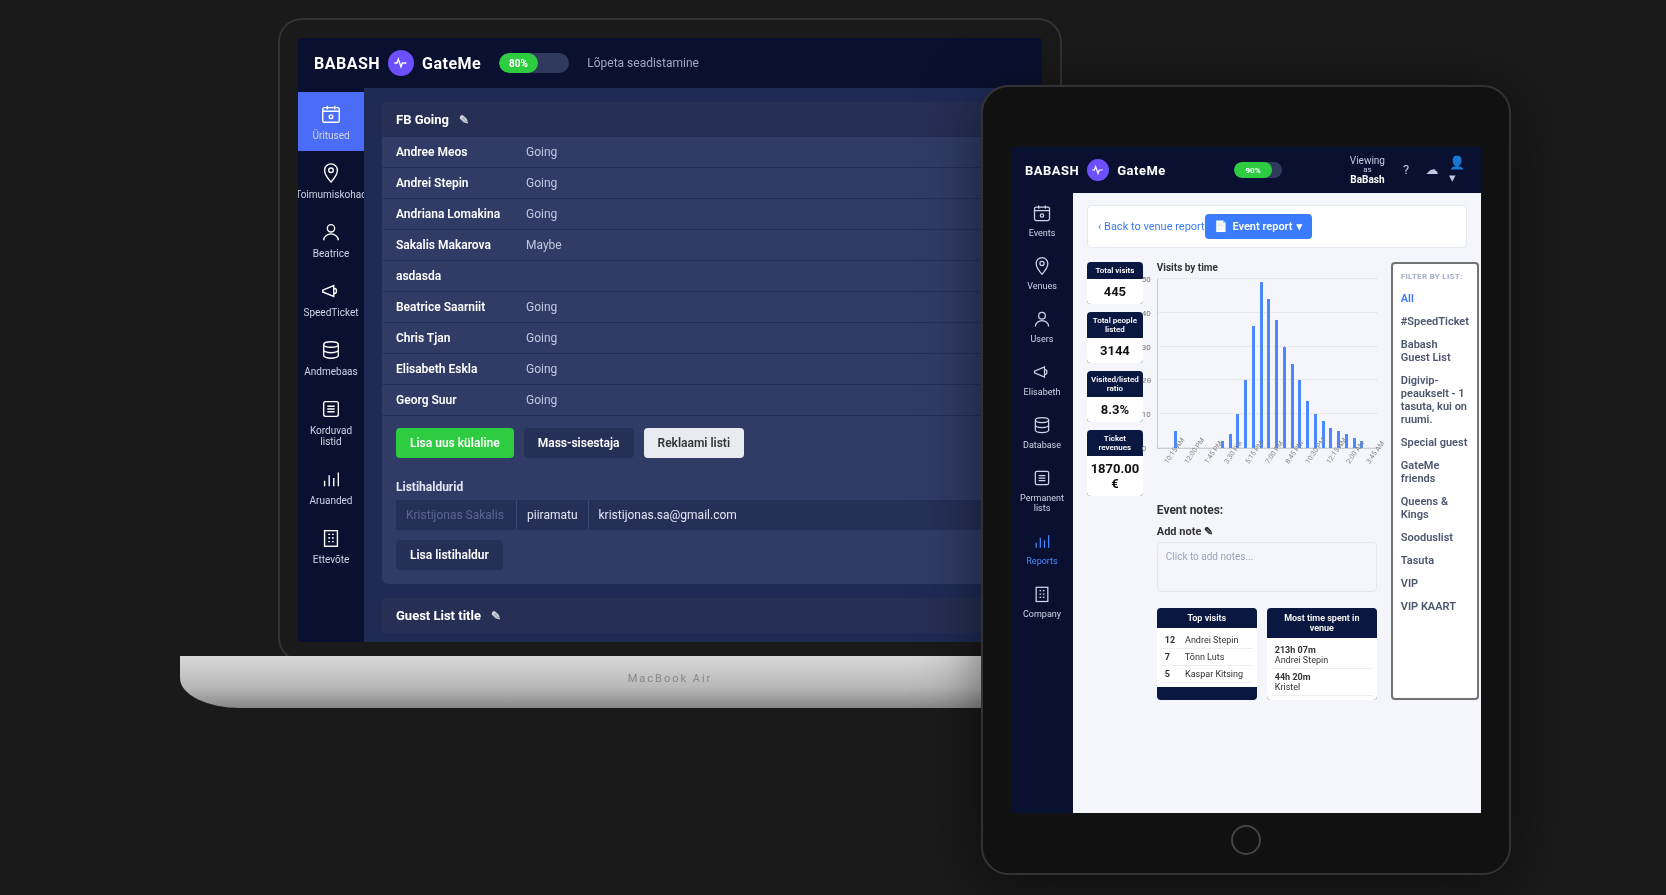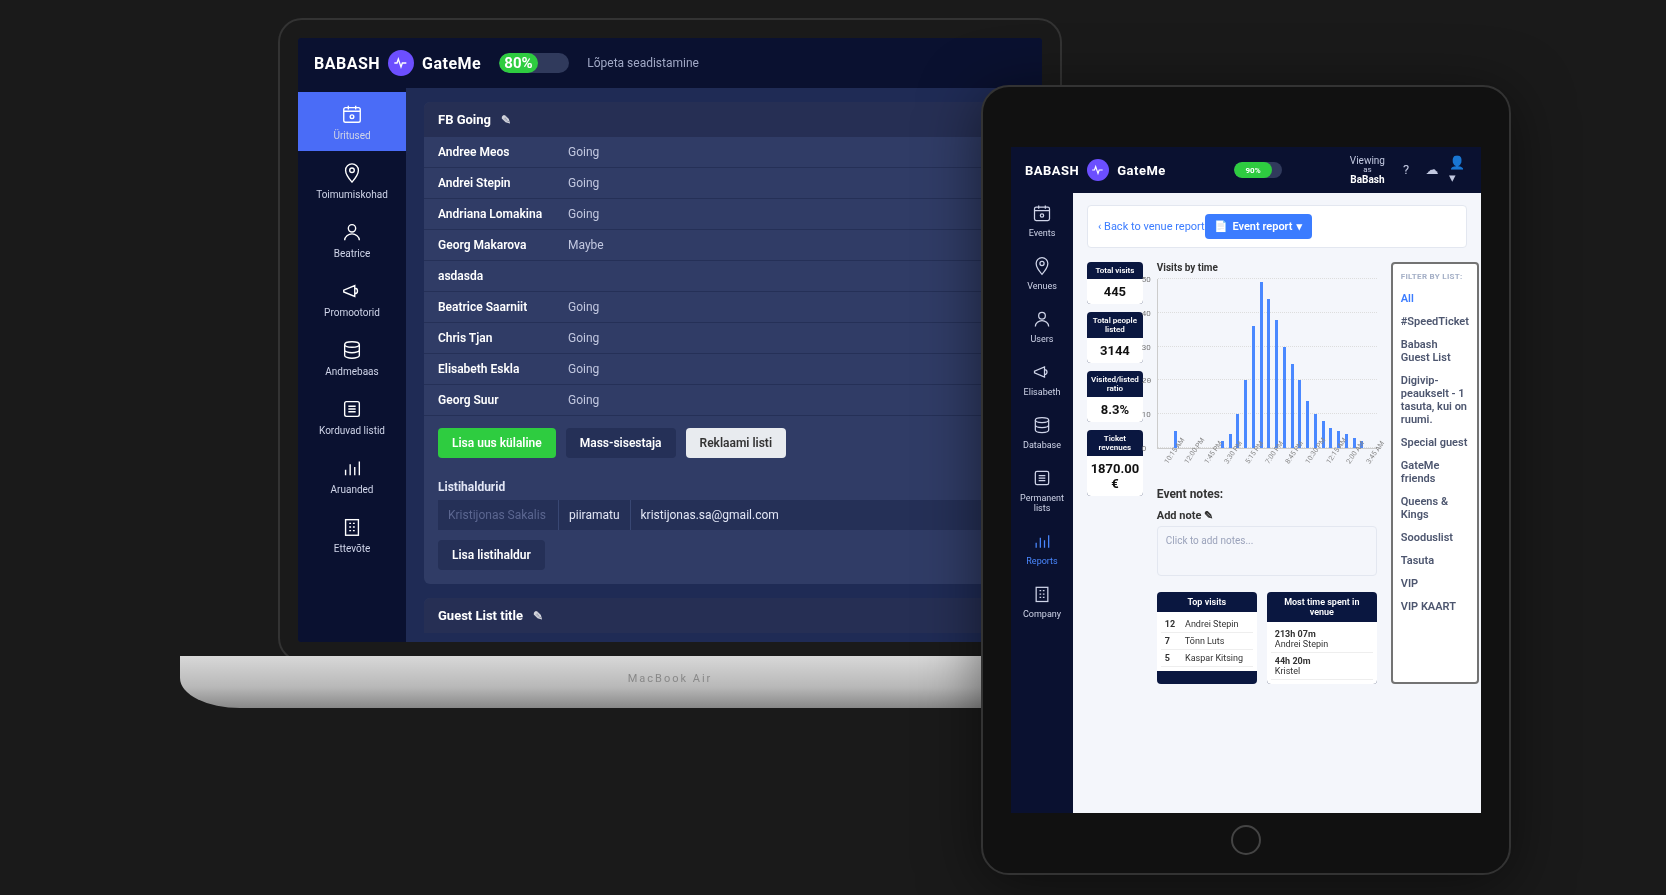--- a/index.html
+++ b/index.html
@@ -15,25 +15,25 @@
 .tablet{position:absolute;right:155px;top:85px;width:530px;height:790px;background:#111;border-radius:28px;border:2px solid #333;box-shadow:0 10px 60px rgba(0,0,0,.5)}
 .tablet-screen{position:absolute;top:60px;left:28px;right:28px;bottom:60px;background:#fff;overflow:hidden}
 .tablet-home{position:absolute;bottom:18px;left:50%;transform:translateX(-50%);width:30px;height:30px;border:2px solid #444;border-radius:50%}
 
 
 .app1{display:flex;flex-direction:column;height:100%;background:#0d1740}
 .header1{display:flex;align-items:center;height:50px;background:#0a1130;padding:0 16px;color:#fff;gap:18px}
 .logo{display:flex;align-items:center;gap:8px;font-weight:700;font-size:16px;letter-spacing:.5px}
 .logo-icon{width:26px;height:26px;border-radius:50%;background:#6c4fff;display:flex;align-items:center;justify-content:center;font-size:12px}
 .progress-pill{display:flex;align-items:center;background:#303a5c;border-radius:12px;height:20px;width:70px;position:relative;overflow:hidden}
-.progress-fill{position:absolute;left:0;top:0;height:100%;background:#2ecc40;border-radius:12px;color:#fff;font-size:15px;font-weight:700;display:flex;align-items:center;justify-content:center;width:55%}
+.progress-fill{position:absolute;left:0;top:0;height:100%;background:#2ecc40;border-radius:12px;color:#fff;font-size:10px;font-weight:700;display:flex;align-items:center;justify-content:center;width:55%}
 .header-link{color:#a0a8c5;font-size:12px}
 
 .body1{display:flex;flex:1;overflow:hidden}
-.sidebar1{width:108px;background:#0a1130;display:flex;flex-direction:column;padding-top:4px}
+.sidebar1{width:66px;background:#0a1130;display:flex;flex-direction:column;padding-top:4px}
 .nav-item{display:flex;flex-direction:column;align-items:center;gap:4px;padding:10px 4px;color:#cfd4e8;font-size:10px;text-align:center;cursor:pointer}
 .nav-item.active{background:#4a6cf7}
 .nav-icon{width:24px;height:24px;display:flex;align-items:center;justify-content:center}
 .nav-icon svg{width:22px;height:22px;stroke:#fff;fill:none;stroke-width:1.5}
 
 .main1{flex:1;background:#1f2b55;padding:14px 18px;overflow:auto;color:#fff}
 .panel{background:#303c66;border-radius:6px;margin-bottom:14px}
 .panel-head{display:flex;align-items:center;gap:10px;padding:10px 14px;font-weight:700;font-size:13px;background:#262f54;border-radius:6px 6px 0 0}
 .pencil{font-size:12px;opacity:.8}
 .guest-row{display:flex;border-bottom:1px solid #253057;padding:8px 14px;font-size:12px}
@@ -81,21 +81,21 @@
 .grid-line{position:absolute;left:0;right:0;border-top:1px dotted #ddd}
 .bar{position:absolute;bottom:0;width:3px;background:#4a88ff}
 .xaxis{position:relative;height:30px}
 .xtick{position:absolute;bottom:20px;font-size:7px;color:#888;transform:rotate(-55deg);transform-origin:left;white-space:nowrap}
 
 .filter-col{width:110px;background:#fff;border:2px solid #737373;border-radius:4px;padding:8px}
 .filter-head{font-size:8px;color:#a4afc6;font-weight:700;margin-bottom:6px;letter-spacing:.3px}
 .filter-item{font-size:11px;padding:5px 0;color:#4d566f;font-weight:600;cursor:pointer}
 .filter-item.selected{color:#3b7cff}
 
-.notes-section{}
+.notes-section{margin-top:16px}
 .notes-head{font-weight:700;font-size:12px;margin-bottom:8px}
 .add-note{font-size:11px;font-weight:700;margin-bottom:4px}
 .note-input{width:100%;height:50px;border:1px solid #e3e7f0;border-radius:4px;padding:8px;font-size:10px;color:#9ba3bb}
 
 .bottom-cards{display:flex;gap:10px;margin-top:16px}
 .mini-card{background:#0a1740;border-radius:4px;overflow:hidden;width:100px}
 .mini-head{color:#fff;font-size:9px;text-align:center;padding:5px;font-weight:600}
 .mini-body{background:#fff;padding:4px}
 .mini-row{font-size:9px;padding:3px 4px;border-bottom:1px solid #eee}
 .mini-row b{display:inline-block;width:18px}
@@ -150,21 +150,21 @@
                 </svg>
               </span>
               <span>Beatrice</span>
             </div>
             <div class="nav-item">
               <span class="nav-icon">
                 <svg viewBox="0 0 24 24">
                   <path d="M3 11v2l12 5V6L3 11zM15 9a3 3 0 0 1 0 6"></path>
                 </svg>
               </span>
-              <span>Promootorid</span>
+              <span>SpeedTicket</span>
             </div>
             <div class="nav-item">
               <span class="nav-icon">
                 <svg viewBox="0 0 24 24">
                   <ellipse cx="12" cy="6" rx="8" ry="3"></ellipse>
                   <path d="M4 6v12c0 1.6 3.6 3 8 3s8-1.4 8-3V6M4 12c0 1.6 3.6 3 8 3s8-1.4 8-3"></path>
                 </svg>
               </span>
               <span>Andmebaas</span>
             </div>
@@ -208,21 +208,21 @@
                 </div>
                 <div class="guest-row">
                   <span class="guest-name">Andrei Stepin</span>
                   <span class="guest-status">Going</span>
                 </div>
                 <div class="guest-row">
                   <span class="guest-name">Andriana Lomakina</span>
                   <span class="guest-status">Going</span>
                 </div>
                 <div class="guest-row">
-                  <span class="guest-name">Georg Makarova</span>
+                  <span class="guest-name">Sakalis Makarova</span>
                   <span class="guest-status">Maybe</span>
                 </div>
                 <div class="guest-row">
                   <span class="guest-name">asdasda</span>
                   <span class="guest-status"></span>
                 </div>
                 <div class="guest-row">
                   <span class="guest-name">Beatrice Saarniit</span>
                   <span class="guest-status">Going</span>
                 </div>

